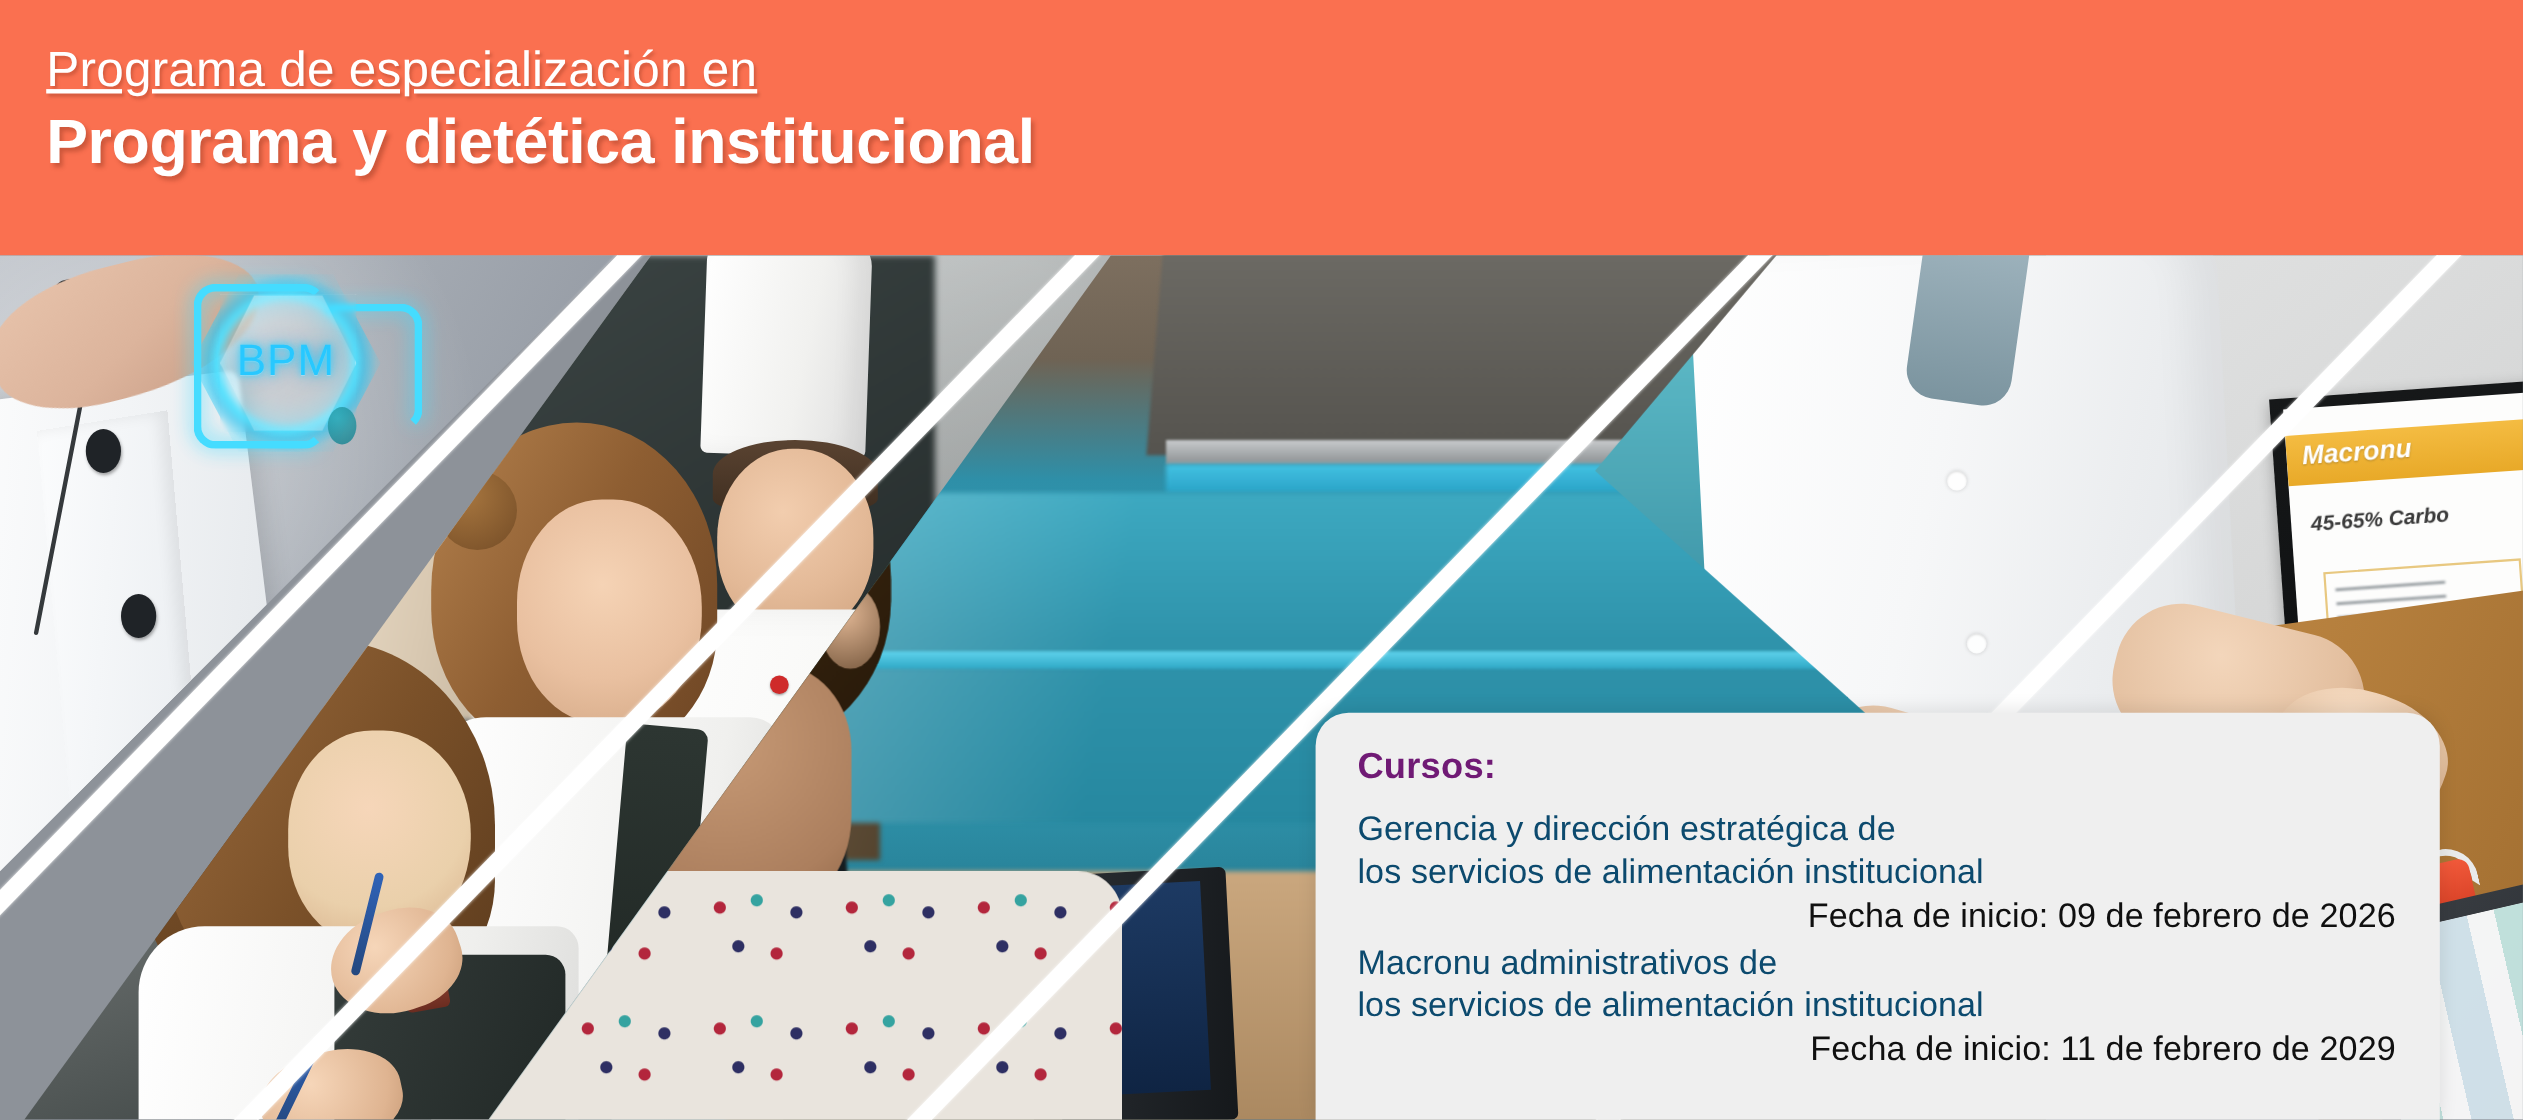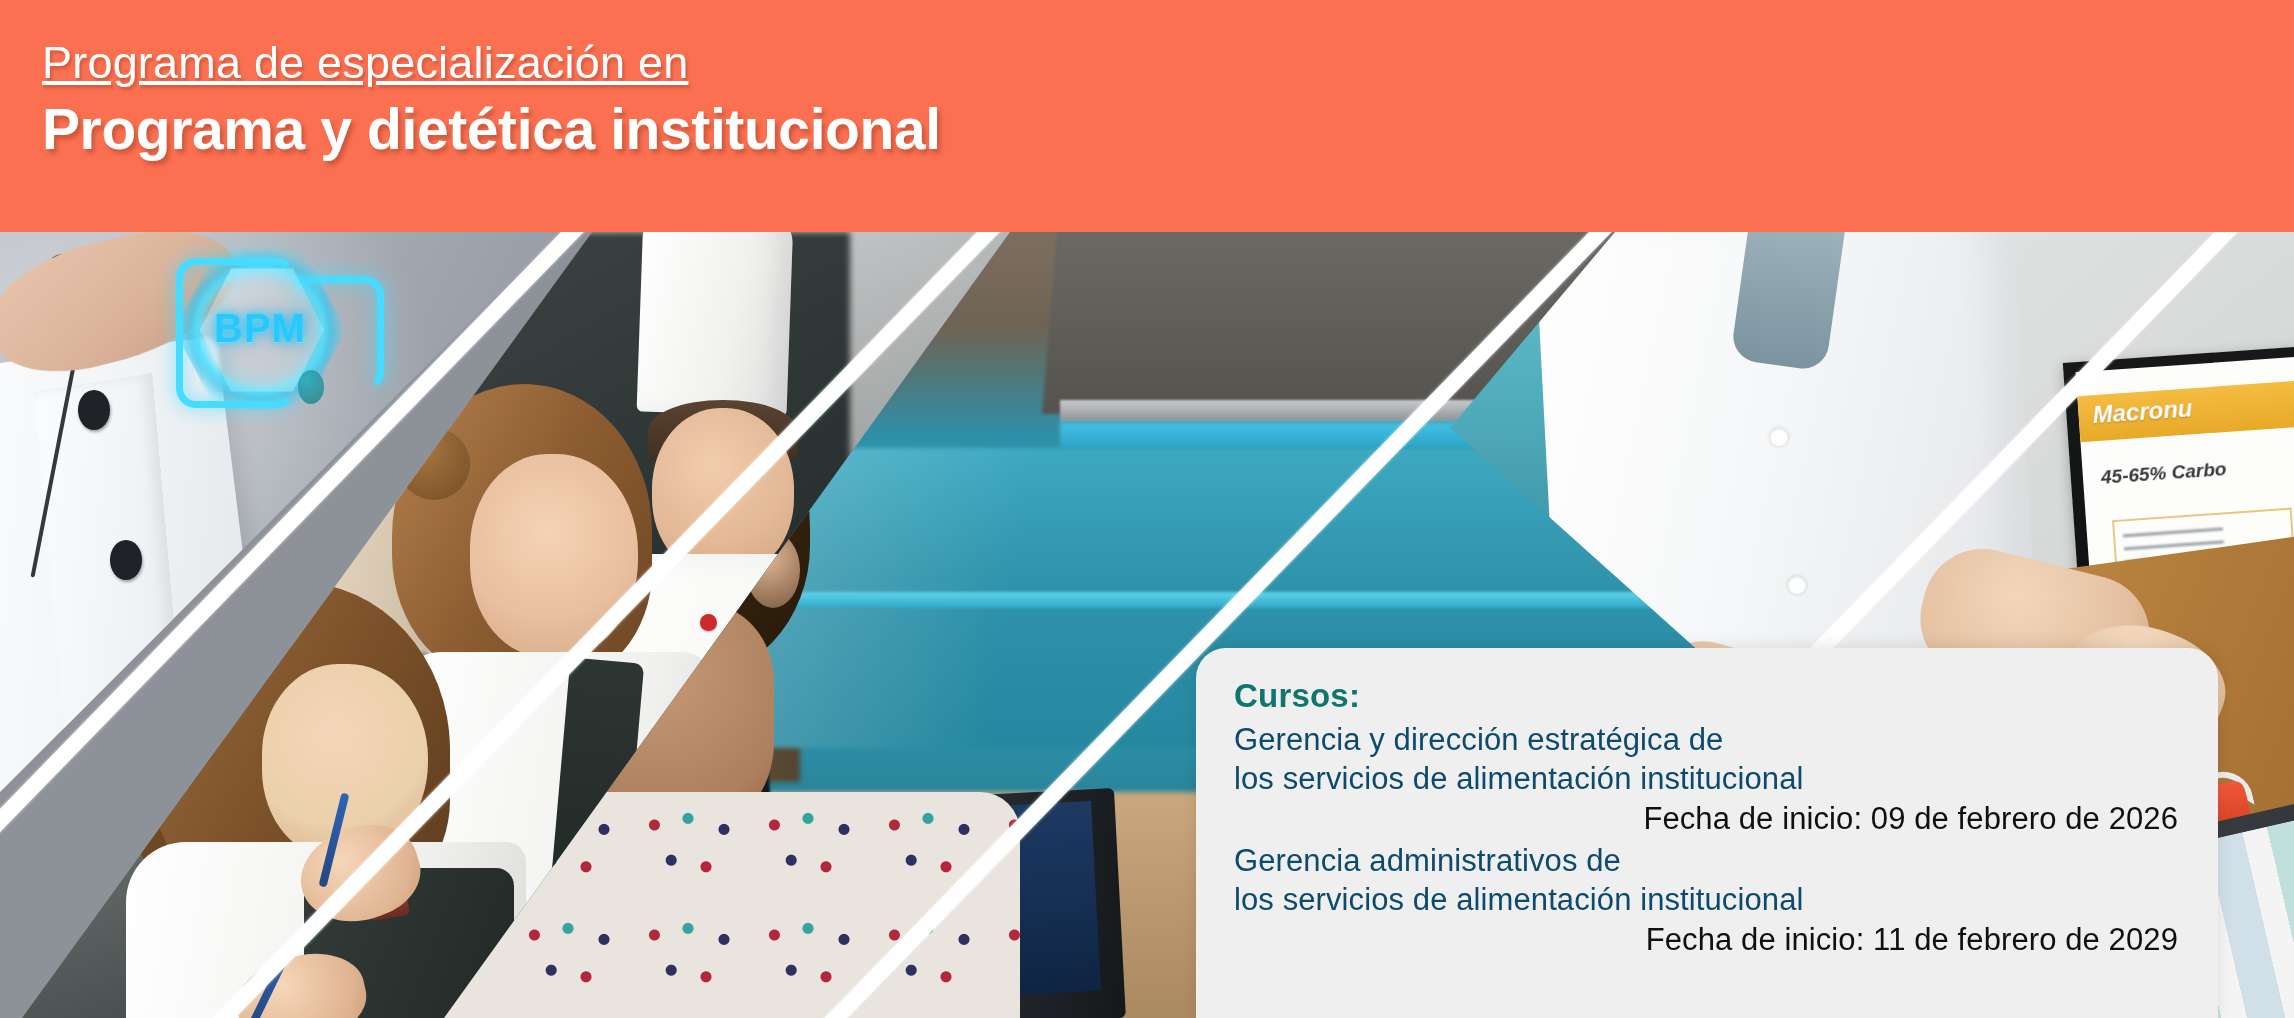--- a/index.html
+++ b/index.html
@@ -147,21 +147,21 @@
     background:linear-gradient(150deg, rgba(255,255,255,0.42), rgba(255,255,255,0.16) 55%, rgba(255,255,255,0.30));
     backdrop-filter:blur(2px);
     border:1px solid rgba(255,255,255,0.35);
   }
   .bpm-text{
     position:absolute;
     left:0; top:66px;
     width:180px;
     text-align:center;
     font-size:40px;
-    font-weight:700;
+    font-weight:400;
     letter-spacing:1px;
     color:#28c8ff;
     text-shadow:0 0 6px #39d7ff, 0 0 16px #12a8e8, 0 1px 0 rgba(255,255,255,.4);
   }
   .neon-arc{
     position:absolute;
     border:7px solid #45dcff;
     border-radius:20px;
     filter:drop-shadow(0 0 9px rgba(69,220,255,.95));
   }
@@ -665,24 +665,24 @@
     height:370px;
     background:#EFEFEF;
     border-radius:30px 30px 0 0;
     z-index:60;
     padding:26px 36px 0 38px;
     box-shadow:0 -2px 16px rgba(0,0,0,.10);
   }
   .cursos-heading{
     font-size:33px;
     font-weight:700;
-    color:#0f766e;
+    color:#701a75;
     letter-spacing:.2px;
     line-height:44px;
-    margin-bottom:2px;
+    margin-bottom:16px;
   }
   .course-line{
     font-size:31px;
     font-weight:400;
     color:#0c4a6e;
     line-height:39px;
     letter-spacing:.1px;
     white-space:nowrap;
   }
   .course-date{
@@ -833,19 +833,19 @@
   <div class="courses-card">
     <div class="cursos-heading">Cursos:</div>
 
     <div class="course-block">
       <div class="course-line">Gerencia y dirección estratégica de</div>
       <div class="course-line">los servicios de alimentación institucional</div>
       <div class="course-date">Fecha de inicio: 09 de febrero de 2026</div>
     </div>
 
     <div class="course-block">
-      <div class="course-line">Gerencia administrativos de</div>
+      <div class="course-line">Macronu administrativos de</div>
       <div class="course-line">los servicios de alimentación institucional</div>
       <div class="course-date">Fecha de inicio: 11 de febrero de 2029</div>
     </div>
   </div>
 
 </div>
 
 </body></html>

